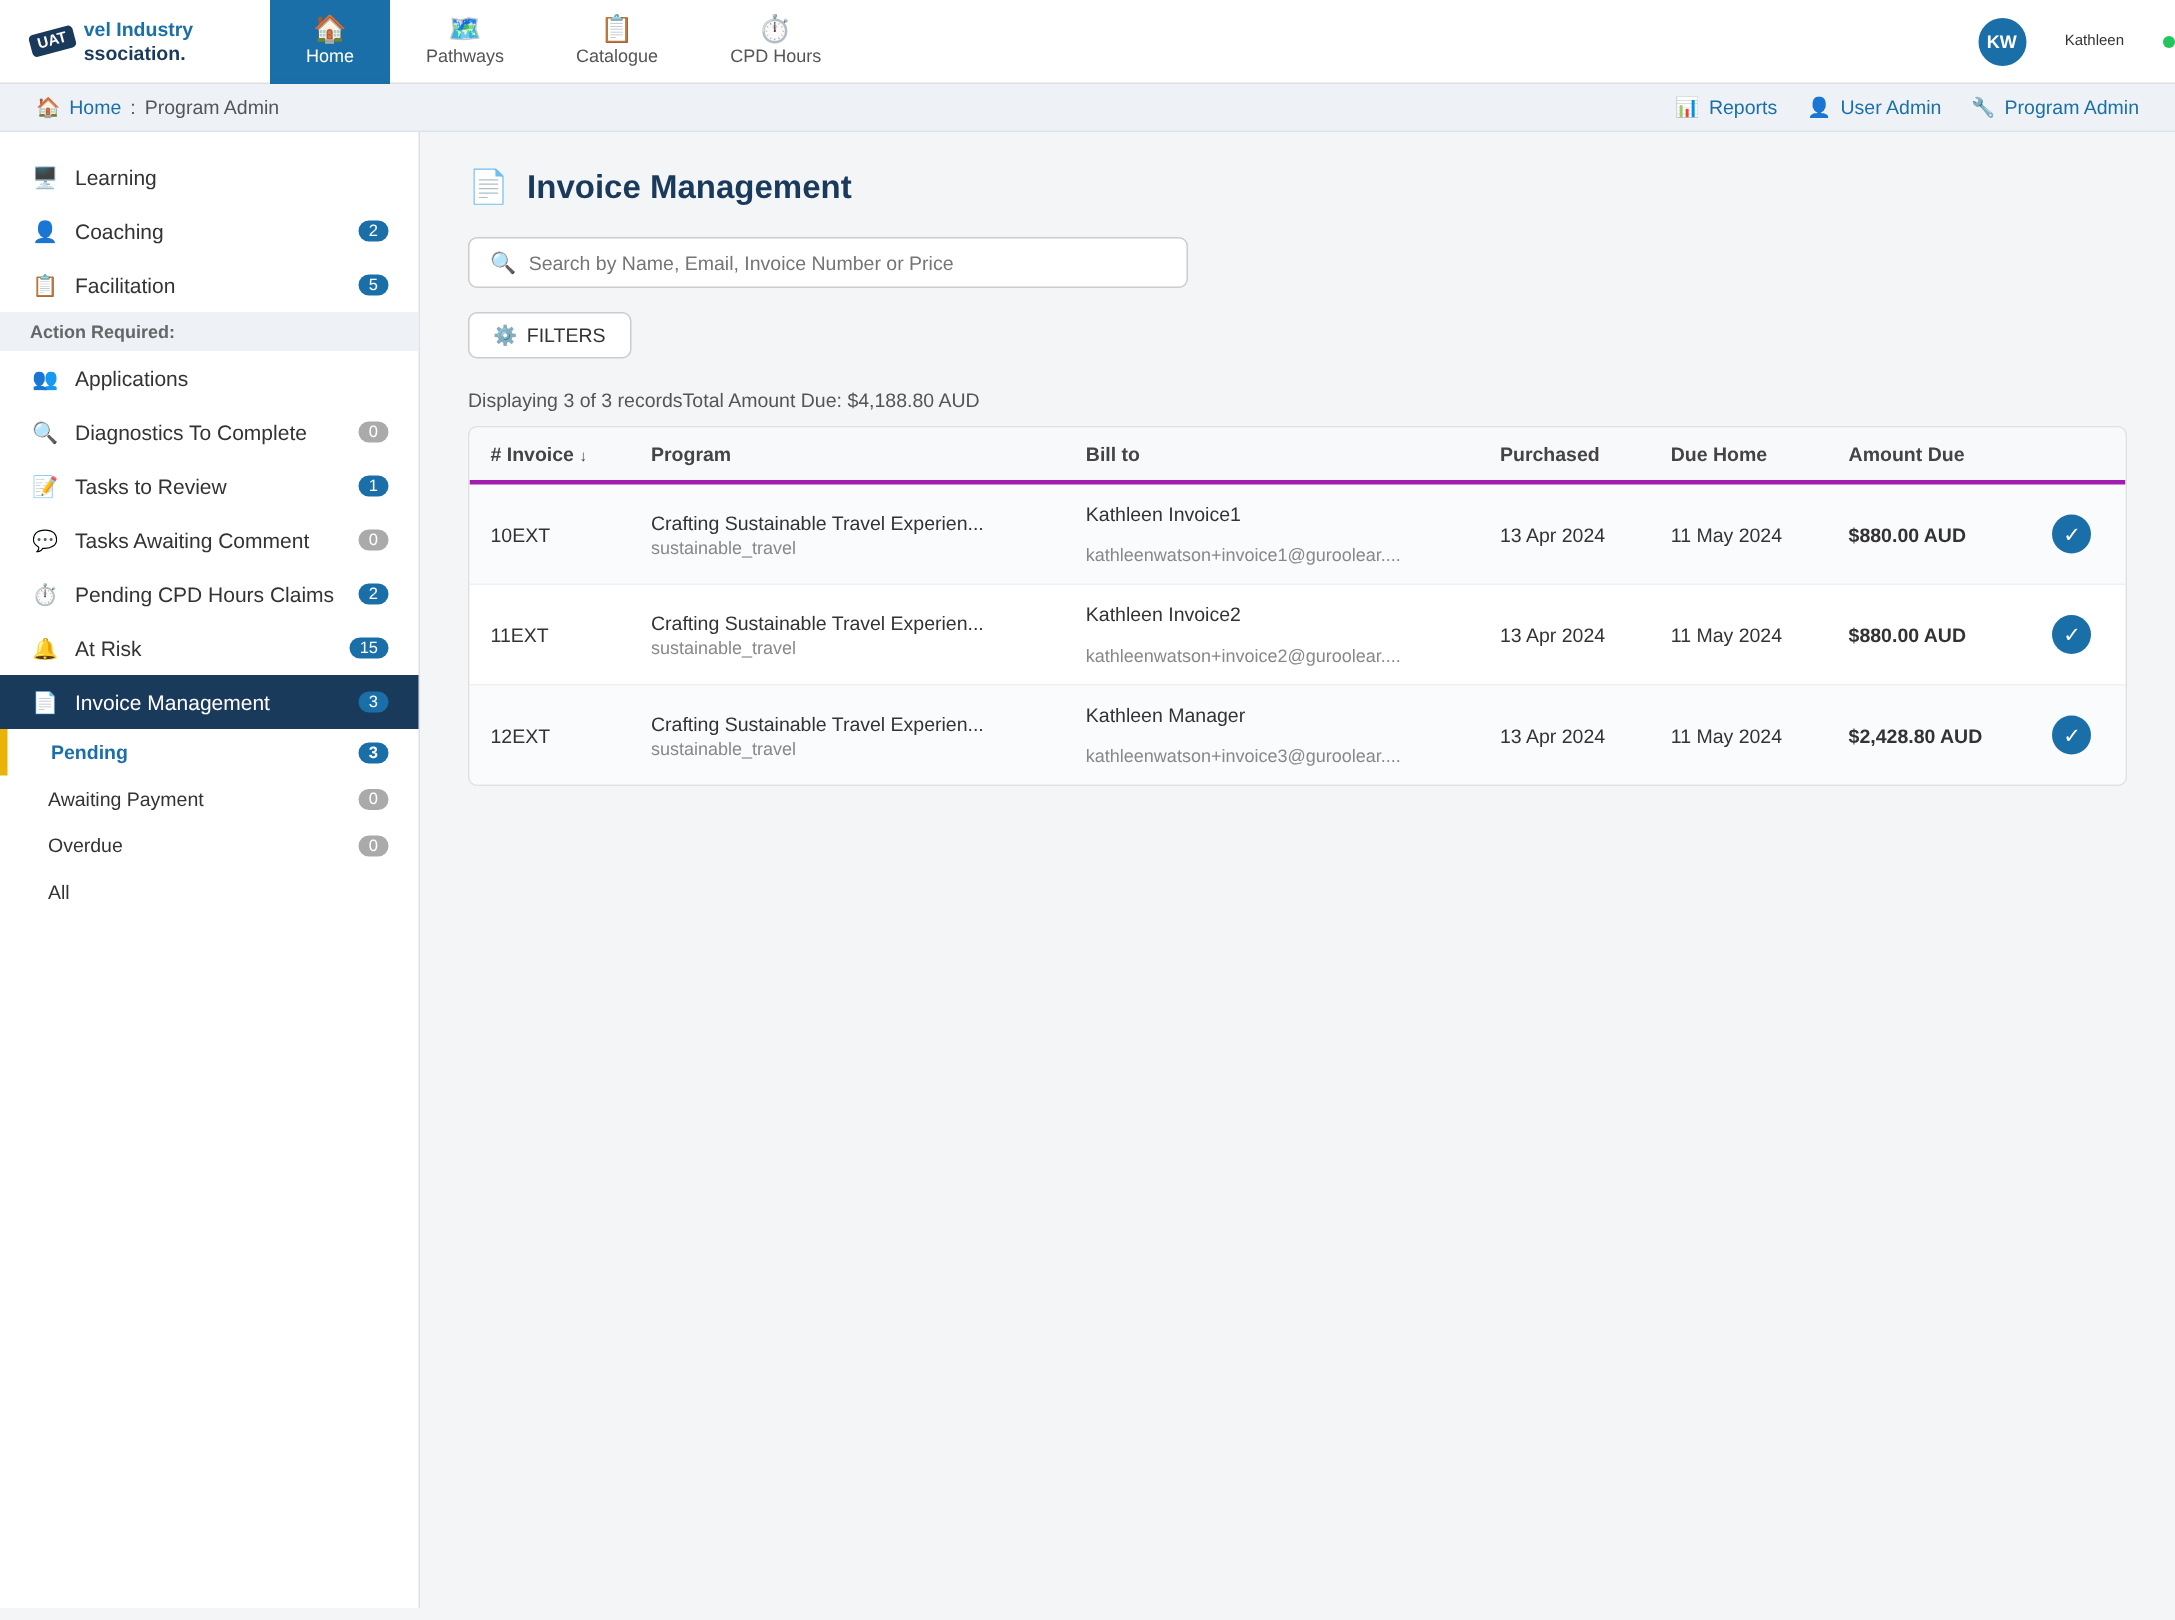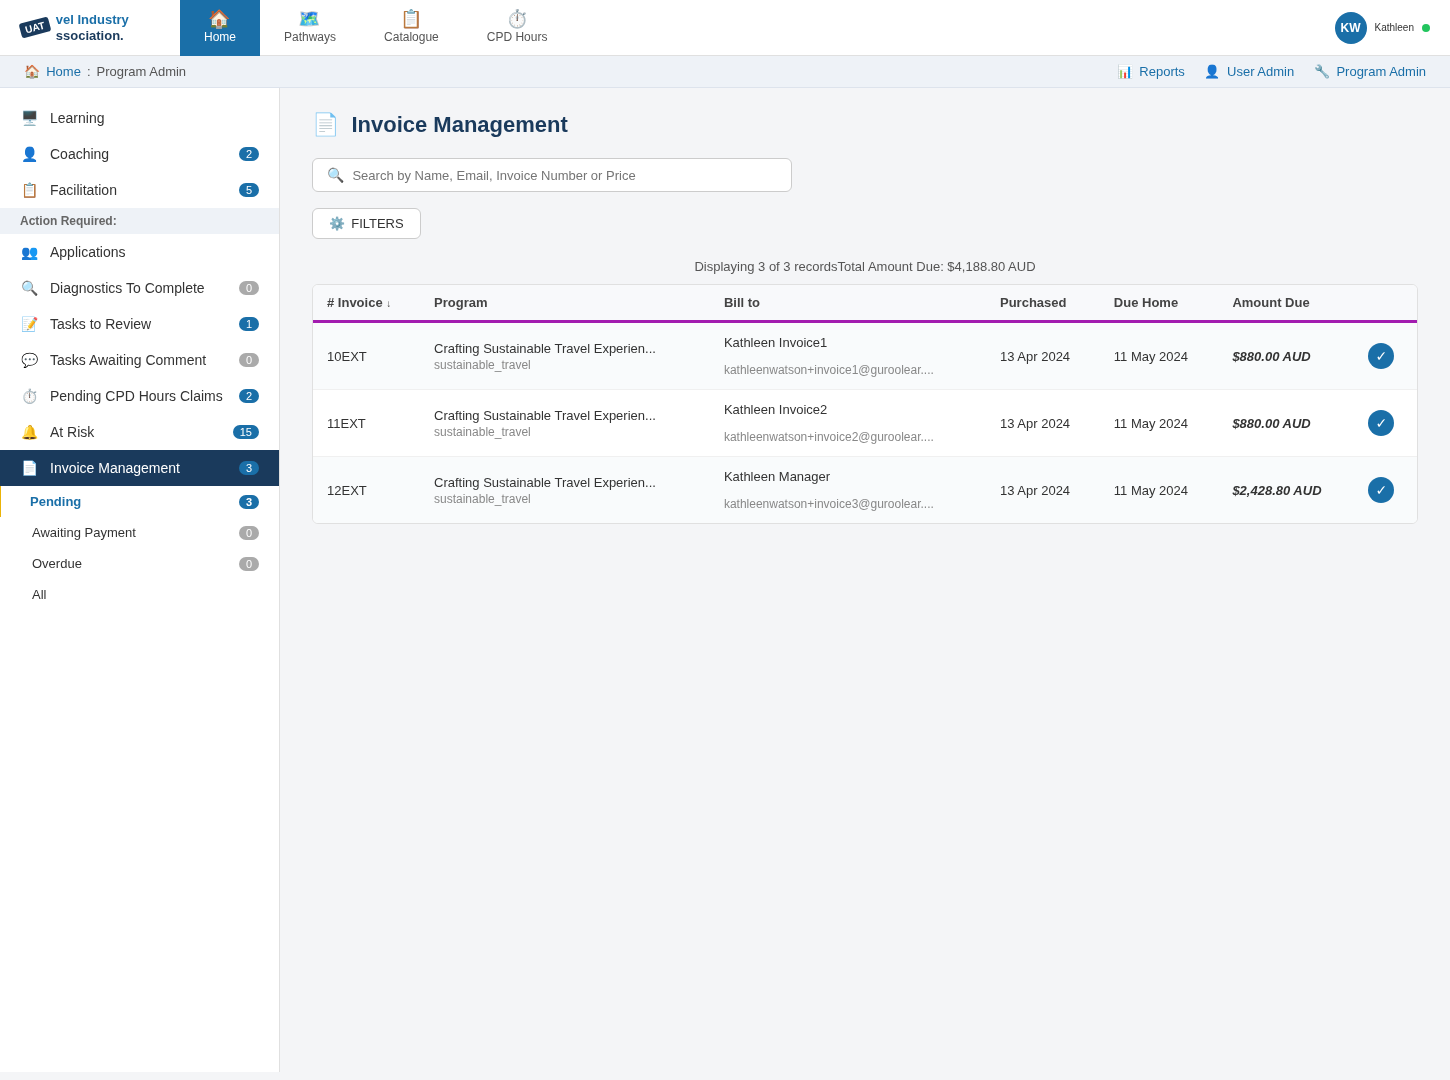--- a/index.html
+++ b/index.html
@@ -21,21 +21,21 @@
     }
     .logo-text { color: #1a6fa8; font-weight: 700; font-size: 13px; line-height: 1.2; }
     .logo-text span { color: #1a3a5c; }
     .nav-items { display: flex; align-items: stretch; flex: 1; }
     .nav-item {
       display: flex; flex-direction: column; align-items: center; justify-content: center;
       padding: 0 24px; cursor: pointer; font-size: 12px; color: #555; height: 56px;
       border-bottom: 3px solid transparent;
     }
     .nav-item.active { background: #1a6fa8; color: #fff; border-bottom-color: #1a6fa8; }
-    .nav-right { display: flex; align-items: center; gap: 8px; margin-left: auto; padding-right: 20px; }
+    .nav-right { display: flex; align-items: center; gap: 26px; margin-left: auto; }
     .avatar { background: #1a6fa8; color: #fff; border-radius: 50%; width: 32px; height: 32px; display: flex; align-items: center; justify-content: center; font-weight: 700; font-size: 12px; }
     .avatar-name { font-size: 10px; color: #333; }
     .online-dot { width: 8px; height: 8px; background: #22c55e; border-radius: 50%; }
 
     
     .breadcrumb {
       background: #eef2f7; padding: 8px 24px; display: flex; align-items: center;
       justify-content: space-between; border-bottom: 1px solid #dde3ec;
     }
     .breadcrumb-left { display: flex; align-items: center; gap: 6px; font-size: 13px; color: #555; }
@@ -61,21 +61,21 @@
       border-radius: 12px; padding: 1px 7px; font-size: 11px; min-width: 20px; text-align: center;
     }
     .sidebar-badge.zero { background: #aaa; }
     .section-header {
       background: #eef2f7; padding: 6px 20px; font-size: 12px; color: #666; font-weight: 600;
     }
     .sub-item {
       display: flex; align-items: center; padding: 8px 20px 8px 32px; cursor: pointer;
       font-size: 13px; color: #333; gap: 8px;
     }
-    .sub-item.active { color: #1a6fa8; font-weight: 600; border-left: 1px solid #eab308; padding-left: 29px; gap: 16px; }
+    .sub-item.active { color: #1a6fa8; font-weight: 600; border-left: 5px solid #eab308; padding-left: 29px; gap: 16px; }
     .sub-badge {
       margin-left: auto; background: #1a6fa8; color: #fff;
       border-radius: 12px; padding: 1px 7px; font-size: 11px; min-width: 20px; text-align: center;
     }
     .sub-badge.zero { background: #aaa; }
 
     
     .content { flex: 1; padding: 24px 32px; }
     .page-header { display: flex; align-items: center; gap: 12px; margin-bottom: 20px; }
     .page-header-icon { color: #1a6fa8; font-size: 22px; }
@@ -93,32 +93,32 @@
     .search-icon { color: #aaa; margin-right: 8px; }
 
     
     .filters-btn {
       display: flex; align-items: center; gap: 6px; background: #fff;
       border: 1px solid #ccc; border-radius: 6px; padding: 7px 16px;
       cursor: pointer; font-size: 13px; color: #333; margin-bottom: 20px; width: fit-content;
     }
 
     
-    .table-meta { display: flex; justify-content: center; align-items: center; margin-bottom: 10px; font-size: 13px; color: #555; }
+    .table-meta { display: flex; justify-content: flex-start; align-items: center; margin-bottom: 10px; font-size: 13px; color: #555; }
     .table-wrap { background: #fff; border-radius: 6px; overflow: hidden; border: 1px solid #e0e0e0; }
     table { width: 100%; border-collapse: collapse; }
     thead tr { background: #f8f9fb; }
     th { padding: 10px 14px; text-align: left; font-size: 13px; font-weight: 600; color: #444; border-bottom: 3px solid #a21caf; }
     td { padding: 12px 14px; font-size: 13px; color: #333; border-bottom: 1px solid #f0f0f0; }
     tr:last-child td { border-bottom: none; }
     tr:nth-child(odd) td { background: #f9fbfc; }
     tr:nth-child(even) td { background: #fff; }
     .invoice-sub { color: #888; font-size: 12px; margin-top: 2px; }
     .bill-email { color: #888; font-size: 12px; margin-top: 13px; }
-    .amount { font-weight: 600; font-style: italic; }
+    .amount { font-weight: 600; }
     .action-btn {
       background: #1a6fa8; border: none; border-radius: 50%; width: 26px; height: 26px;
       display: flex; align-items: center; justify-content: center; cursor: pointer; color: #fff; font-size: 14px;
     }
   </style>
 </head>
 <body>
 
 <div class="top-nav">
   <div class="logo-area">

